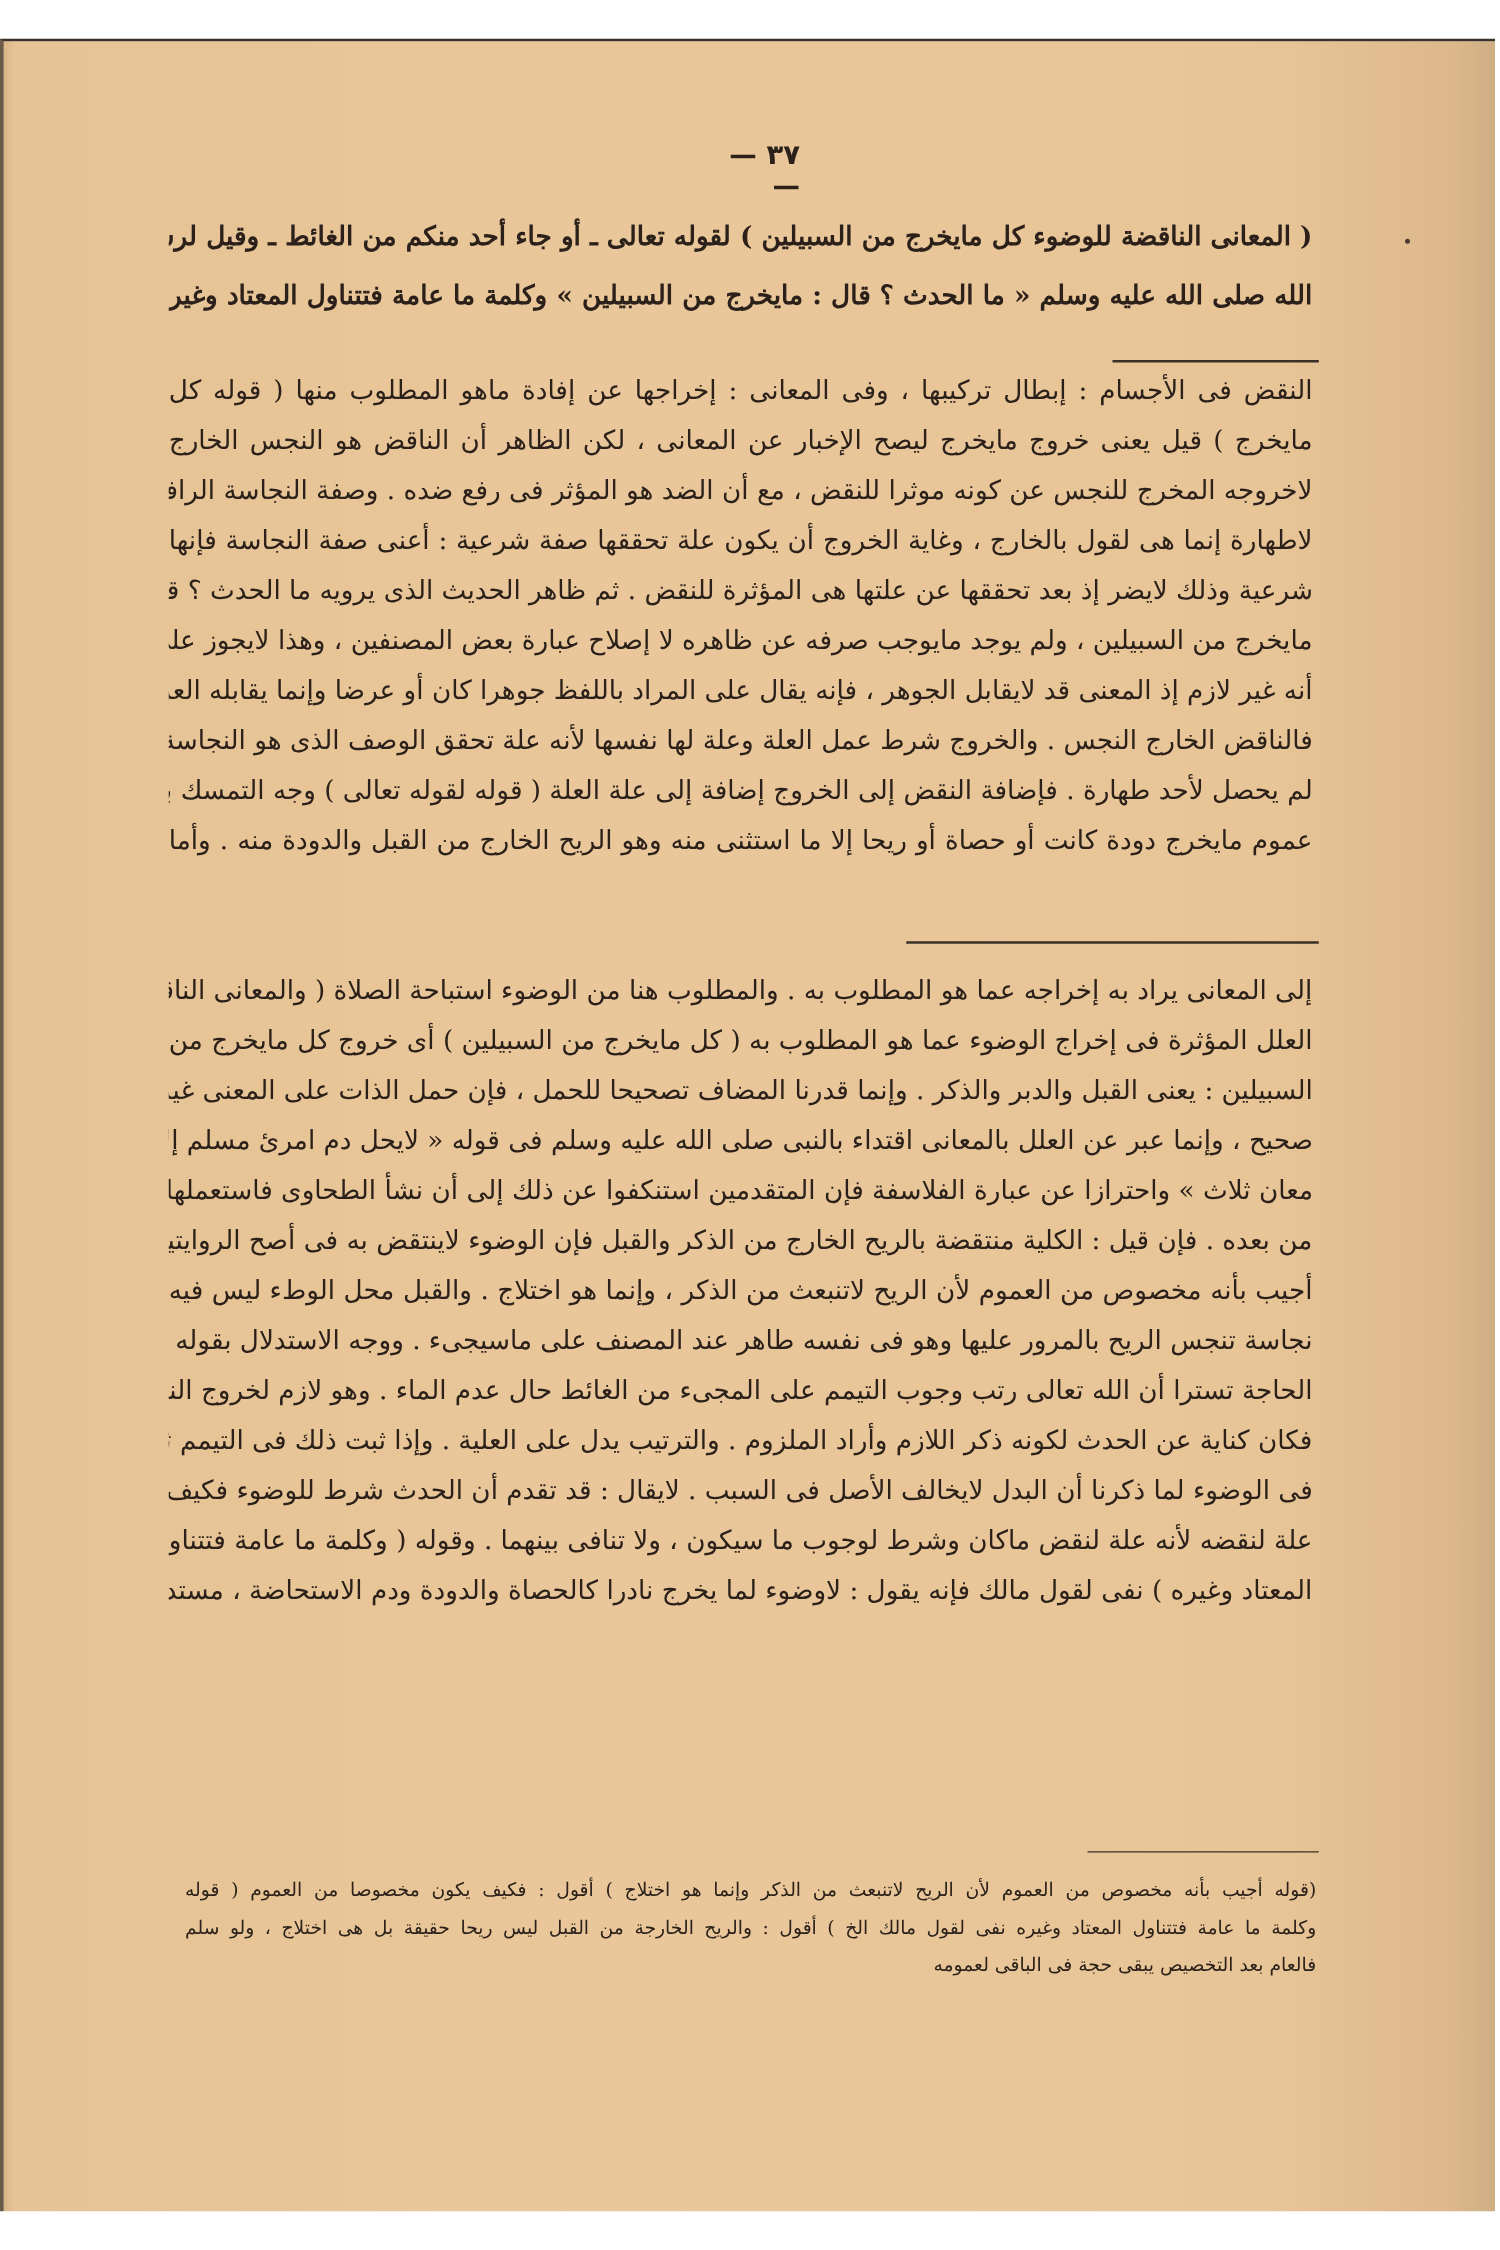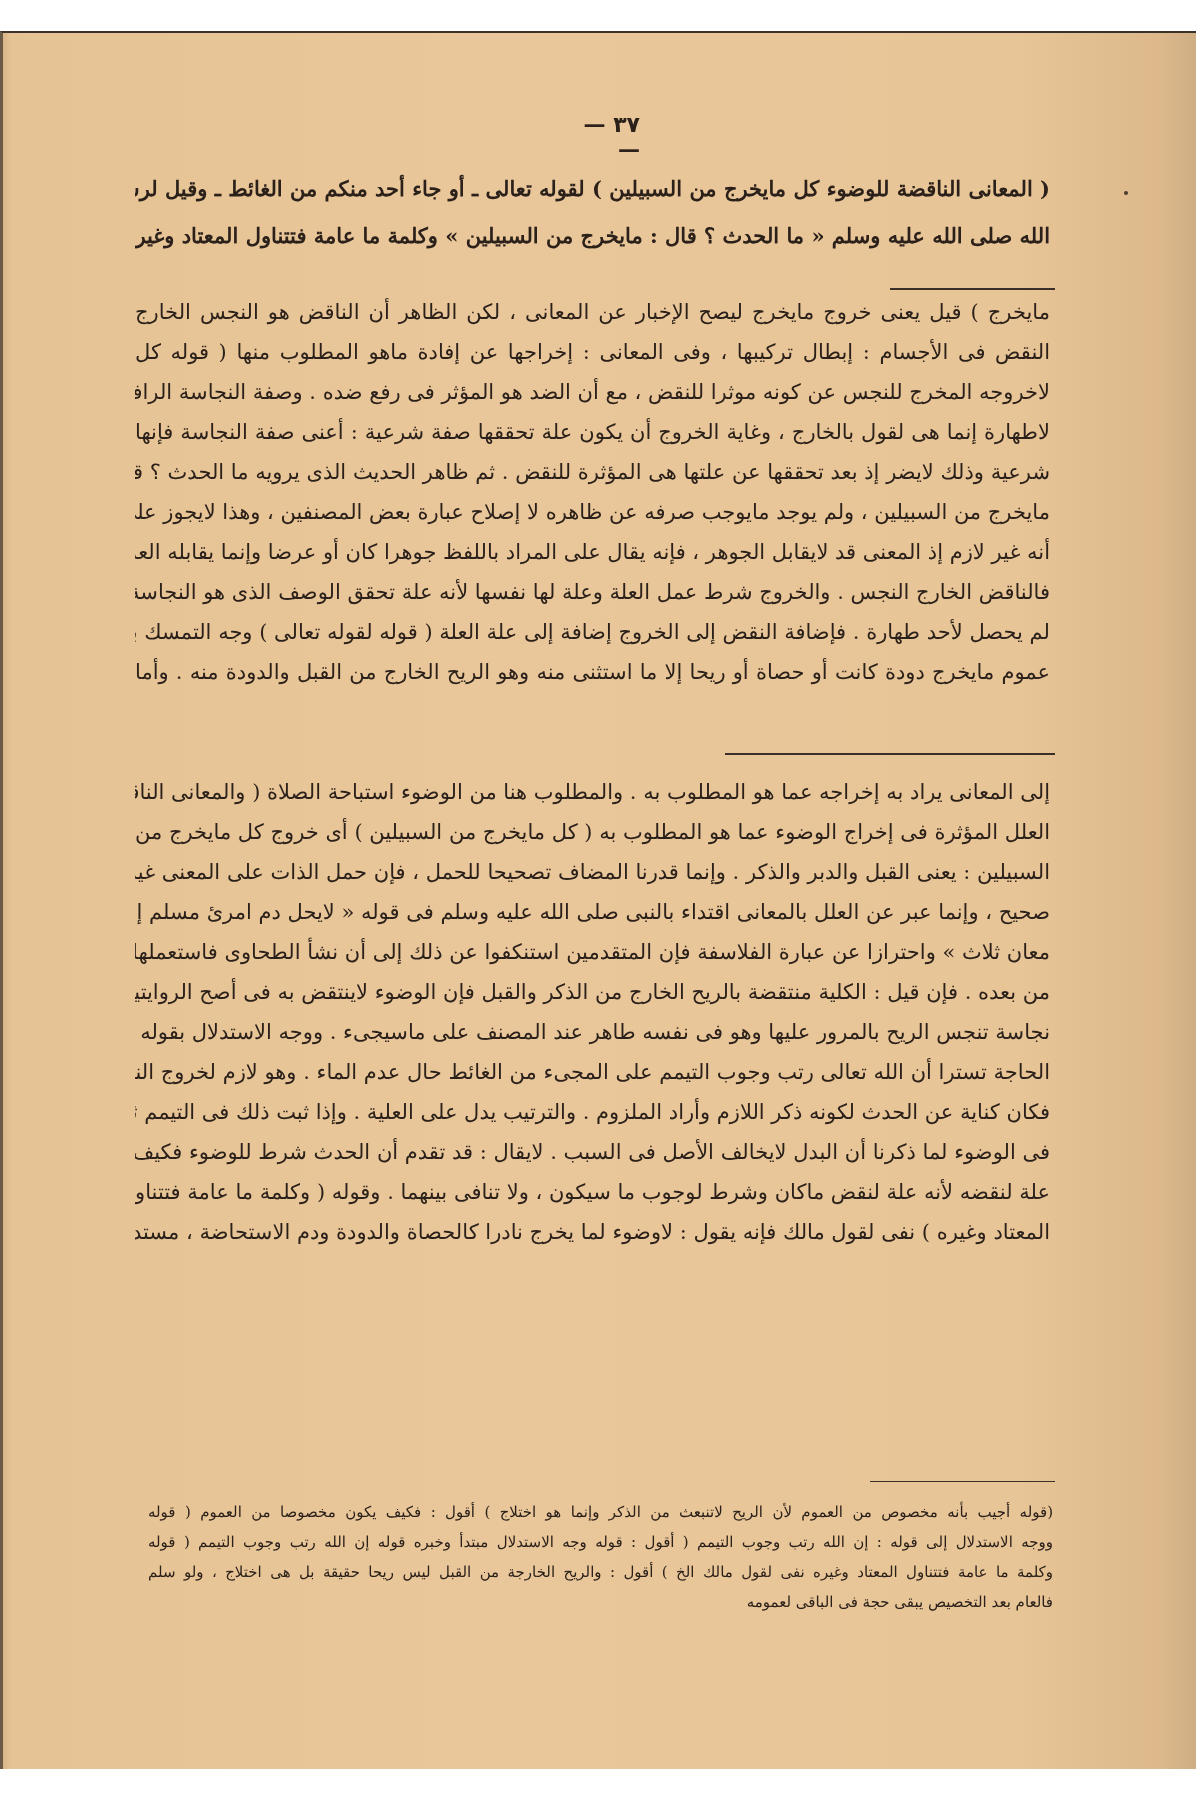--- a/index.html
+++ b/index.html
@@ -42,49 +42,49 @@
 <div class="dot" style="left:1124px; top:191px;"></div>
 
 <div class="txt head-block">
   <span class="line">( المعانى الناقضة للوضوء كل مايخرج من السبيلين ) لقوله تعالى ـ أو جاء أحد منكم من الغائط ـ وقيل لرسول</span>
   <span class="line">الله صلى الله عليه وسلم « ما الحدث ؟ قال : مايخرج من السبيلين » وكلمة ما عامة فتتناول المعتاد وغيره</span>
 </div>
 
 <div class="rule" style="left:890px; top:288px; width:165px;"></div>
 
 <div class="txt comm-block">
+  <span class="line">النقض فى الأجسام : إبطال تركيبها ، وفى المعانى : إخراجها عن إفادة ماهو المطلوب منها ( قوله كل</span>
   <span class="line">مايخرج ) قيل يعنى خروج مايخرج ليصح الإخبار عن المعانى ، لكن الظاهر أن الناقض هو النجس الخارج</span>
-  <span class="line">النقض فى الأجسام : إبطال تركيبها ، وفى المعانى : إخراجها عن إفادة ماهو المطلوب منها ( قوله كل</span>
   <span class="line">لاخروجه المخرج للنجس عن كونه موثرا للنقض ، مع أن الضد هو المؤثر فى رفع ضده . وصفة النجاسة الرافعة</span>
   <span class="line">لاطهارة إنما هى لقول بالخارج ، وغاية الخروج أن يكون علة تحققها صفة شرعية : أعنى صفة النجاسة فإنها</span>
   <span class="line">شرعية وذلك لايضر إذ بعد تحققها عن علتها هى المؤثرة للنقض . ثم ظاهر الحديث الذى يرويه ما الحدث ؟ قال :</span>
   <span class="line">مايخرج من السبيلين ، ولم يوجد مايوجب صرفه عن ظاهره لا إصلاح عبارة بعض المصنفين ، وهذا لايجوز على</span>
   <span class="line">أنه غير لازم إذ المعنى قد لايقابل الجوهر ، فإنه يقال على المراد باللفظ جوهرا كان أو عرضا وإنما يقابله العرض .</span>
   <span class="line">فالناقض الخارج النجس . والخروج شرط عمل العلة وعلة لها نفسها لأنه علة تحقق الوصف الذى هو النجاسة وإلا</span>
   <span class="line">لم يحصل لأحد طهارة . فإضافة النقض إلى الخروج إضافة إلى علة العلة ( قوله لقوله تعالى ) وجه التمسك به فى</span>
   <span class="line">عموم مايخرج دودة كانت أو حصاة أو ريحا إلا ما استثنى منه وهو الريح الخارج من القبل والدودة منه . وأما</span>
 </div>
 
 <div class="rule" style="left:725px; top:753px; width:330px;"></div>
 
 <div class="txt main-block">
   <span class="line">إلى المعانى يراد به إخراجه عما هو المطلوب به . والمطلوب هنا من الوضوء استباحة الصلاة ( والمعانى الناقضة ) أى</span>
   <span class="line">العلل المؤثرة فى إخراج الوضوء عما هو المطلوب به ( كل مايخرج من السبيلين ) أى خروج كل مايخرج من</span>
   <span class="line">السبيلين : يعنى القبل والدبر والذكر . وإنما قدرنا المضاف تصحيحا للحمل ، فإن حمل الذات على المعنى غير</span>
   <span class="line">صحيح ، وإنما عبر عن العلل بالمعانى اقتداء بالنبى صلى الله عليه وسلم فى قوله « لايحل دم امرئ مسلم إلا بإحدى</span>
   <span class="line">معان ثلاث » واحترازا عن عبارة الفلاسفة فإن المتقدمين استنكفوا عن ذلك إلى أن نشأ الطحاوى فاستعملها فتبعه</span>
   <span class="line">من بعده . فإن قيل : الكلية منتقضة بالريح الخارج من الذكر والقبل فإن الوضوء لاينتقض به فى أصح الروايتين :</span>
+  <span class="line">أجيب بأنه مخصوص من العموم لأن الريح لاتنبعث من الذكر ، وإنما هو اختلاج . والقبل محل الوطء ليس فيه</span>
   <span class="line">نجاسة تنجس الريح بالمرور عليها وهو فى نفسه طاهر عند المصنف على ماسيجىء . ووجه الاستدلال بقوله تعالى</span>
   <span class="line">الحاجة تسترا أن الله تعالى رتب وجوب التيمم على المجىء من الغائط حال عدم الماء . وهو لازم لخروج النجس</span>
   <span class="line">فكان كناية عن الحدث لكونه ذكر اللازم وأراد الملزوم . والترتيب يدل على العلية . وإذا ثبت ذلك فى التيمم ثبت</span>
   <span class="line">فى الوضوء لما ذكرنا أن البدل لايخالف الأصل فى السبب . لايقال : قد تقدم أن الحدث شرط للوضوء فكيف يكون</span>
   <span class="line">علة لنقضه لأنه علة لنقض ماكان وشرط لوجوب ما سيكون ، ولا تنافى بينهما . وقوله ( وكلمة ما عامة فتتناول</span>
   <span class="line">المعتاد وغيره ) نفى لقول مالك فإنه يقول : لاوضوء لما يخرج نادرا كالحصاة والدودة ودم الاستحاضة ، مستدلا</span>
 </div>
 
 <div class="rule" style="left:870px; top:1481px; width:185px; height:1px;"></div>
 
 <div class="txt foot-block">
   <span class="line">(قوله أجيب بأنه مخصوص من العموم لأن الريح لاتنبعث من الذكر وإنما هو اختلاج ) أقول : فكيف يكون مخصوصا من العموم ( قوله</span>
-  <span class="line">ووجه الاستدلال إلى قوله : إن الله رتب وجوب التيمم ( أقول : قوله وجه الاستدلال مبتدأ وخبره قوله إن الله رتب وجوب التيمم ( قوله</span>
   <span class="line">وكلمة ما عامة فتتناول المعتاد وغيره نفى لقول مالك الخ ) أقول : والريح الخارجة من القبل ليس ريحا حقيقة بل هى اختلاج ، ولو سلم</span>
   <span class="line last-line">فالعام بعد التخصيص يبقى حجة فى الباقى لعمومه</span>
 </div>
 
 </body></html>

